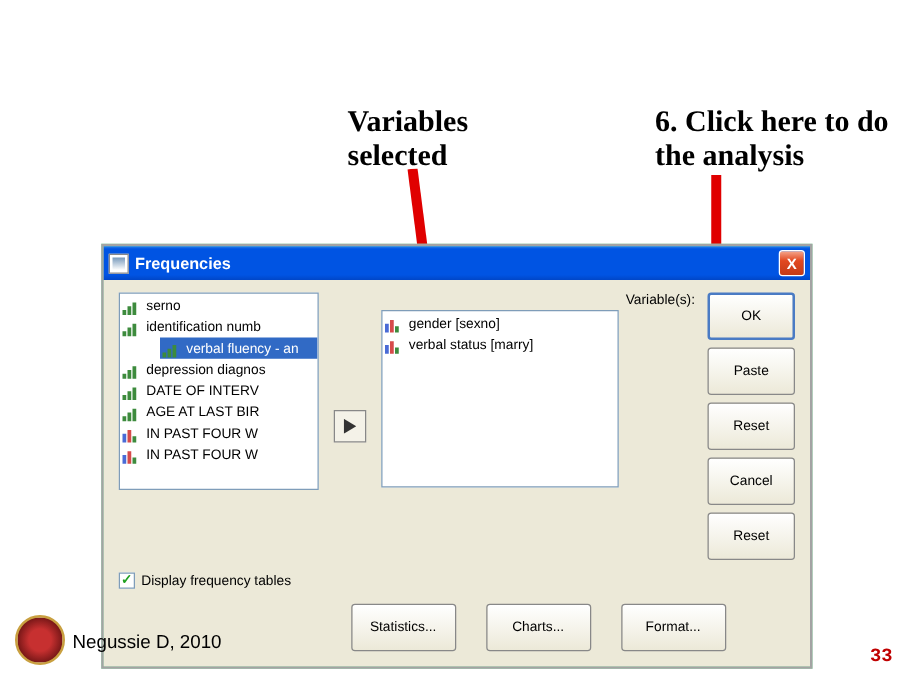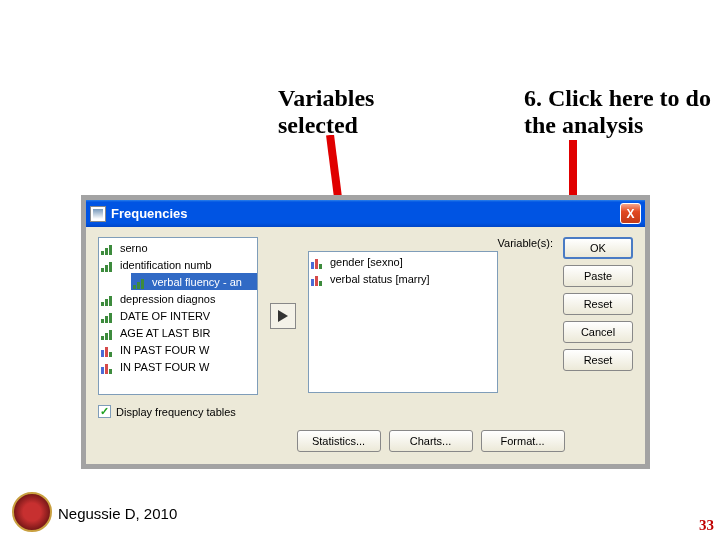--- a/index.html
+++ b/index.html
@@ -4,21 +4,21 @@
 <style>
   * { box-sizing: border-box; }
   body { margin: 0; font-family: Tahoma, Arial, sans-serif; background: #fff; width: 720px; height: 540px; position: relative; font-size: 11px; }
   
   .annotation { position: absolute; font-family: "Times New Roman", serif; font-size: 24px; font-weight: bold; }
   .ann1 { top: 85px; left: 278px; }
   .ann2 { top: 85px; left: 524px; }
   
   .arrow-svg { position: absolute; }
   
-  .dialog { position: absolute; top: 195px; left: 81px; width: 569px; border: 5px solid #a3a3a3; background: #86efac; font-size: 11px; }
+  .dialog { position: absolute; top: 195px; left: 81px; width: 569px; border: 2px solid #a3a3a3; background: #86efac; font-size: 11px; }
   .titlebar { height: 27px; background: linear-gradient(to bottom, #2a80ea 0%, #0054e3 8%, #0054e3 85%, #0046c7 100%); display: flex; align-items: center; padding: 0 4px; }
   .titlebar-icon { width: 16px; height: 16px; background: #fff; border: 1px solid #888; margin-right: 5px; display:inline-block; position:relative; }
   .titlebar-icon::after { content:""; position:absolute; left:2px; top:2px; right:2px; bottom:2px; background:linear-gradient(180deg,#79b,#fff); }
   .titlebar-text { color: #fff; font-weight: bold; font-size: 13px; flex: 1; }
   .close-btn { width: 21px; height: 21px; background: linear-gradient(to bottom, #f5a68c, #e24820 40%, #c33a17); border: 1px solid #fff; border-radius: 3px; display: flex; align-items: center; justify-content: center; color: #fff; font-weight: bold; font-size: 12px; cursor: pointer; }
   
   .dlg-body { padding: 10px 12px 12px 12px; background: #ece9d8; position: relative; }
   .main-row { display: flex; gap: 10px; text-align: right; }
   
   .listbox { width: 160px; height: 158px; background: #fff; border: 1px solid #7f9db9; overflow: hidden; padding:1px 0; }
@@ -32,33 +32,33 @@
   .icon-nom span:nth-child(1){height:7px;background:#4a6bd6} .icon-nom span:nth-child(2){height:10px;background:#d64a4a} .icon-nom span:nth-child(3){height:5px;background:#3d8b3d}
   
   .mid-col { width: 30px; display: flex; align-items: center; justify-content: center; }
   .move-btn { width: 26px; height: 26px; border: 1px solid #888; background: #f4f2e8; display: flex; align-items: center; justify-content: center; cursor: pointer; }
   
   .right-list-area { flex: 1; }
   .right-label { margin-bottom: 2px; padding-left: 2px; }
   .right-listbox { width: 190px; height: 142px; background: #fff; border: 1px solid #7f9db9; padding:1px 0; }
   
   .btn-col { width: 70px; display: flex; flex-direction: column; gap: 6px; }
-  .btn { height: 22px; border: 1px solid #888; background: linear-gradient(to bottom, #fff, #ece9d8); border-radius: 3px; cursor: pointer; font-size: 11px; display: flex; align-items: center; justify-content: center; }
+  .btn { height: 38px; border: 1px solid #888; background: linear-gradient(to bottom, #fff, #ece9d8); border-radius: 3px; cursor: pointer; font-size: 11px; display: flex; align-items: center; justify-content: center; }
   .btn.default { border: 2px solid #4a7bc4; }
   
   .check-row { margin-top: 10px; display: flex; align-items: center; gap: 5px; }
   .checkbox { width: 13px; height: 13px; border: 1px solid #7f9db9; background: #fff; display: flex; align-items: center; justify-content: center; cursor: pointer; }
   .check-mark { color: #21a121; font-size: 11px; font-weight: bold; line-height: 1; }
   
-  .bottom-btns { margin-top: 12px; display: flex; gap: 8px; justify-content: center; padding-left: 130px; }
+  .bottom-btns { margin-top: 12px; display: flex; gap: 24px; justify-content: center; padding-left: 130px; }
   .bottom-btns .btn { width: 84px; }
   
   .footer-logo { position: absolute; bottom: 8px; left: 12px; width: 40px; height: 40px; border-radius: 50%; background: radial-gradient(circle,#c73030 35%, #7a1818 70%); border:2px solid #c9a040; }
   .footer-text { position: absolute; bottom: 18px; left: 58px; font-family: Arial; font-size: 15px; }
-  .page-num { position: absolute; bottom: 6px; right: 6px; color: #c00000; font-family: Liberation Serif, serif; font-size: 15px; font-weight: bold; }
+  .page-num { position: absolute; bottom: 6px; right: 6px; color: #c00000; font-family: Liberation Mono, monospace; font-size: 15px; font-weight: bold; }
 </style>
 </head>
 <body>
 
 <div class="annotation ann1">
   <div style="width:110px">Variables selected</div>
 </div>
 <div class="annotation ann2">
   <div style="width:190px">6. Click here to do the analysis</div>
 </div>

